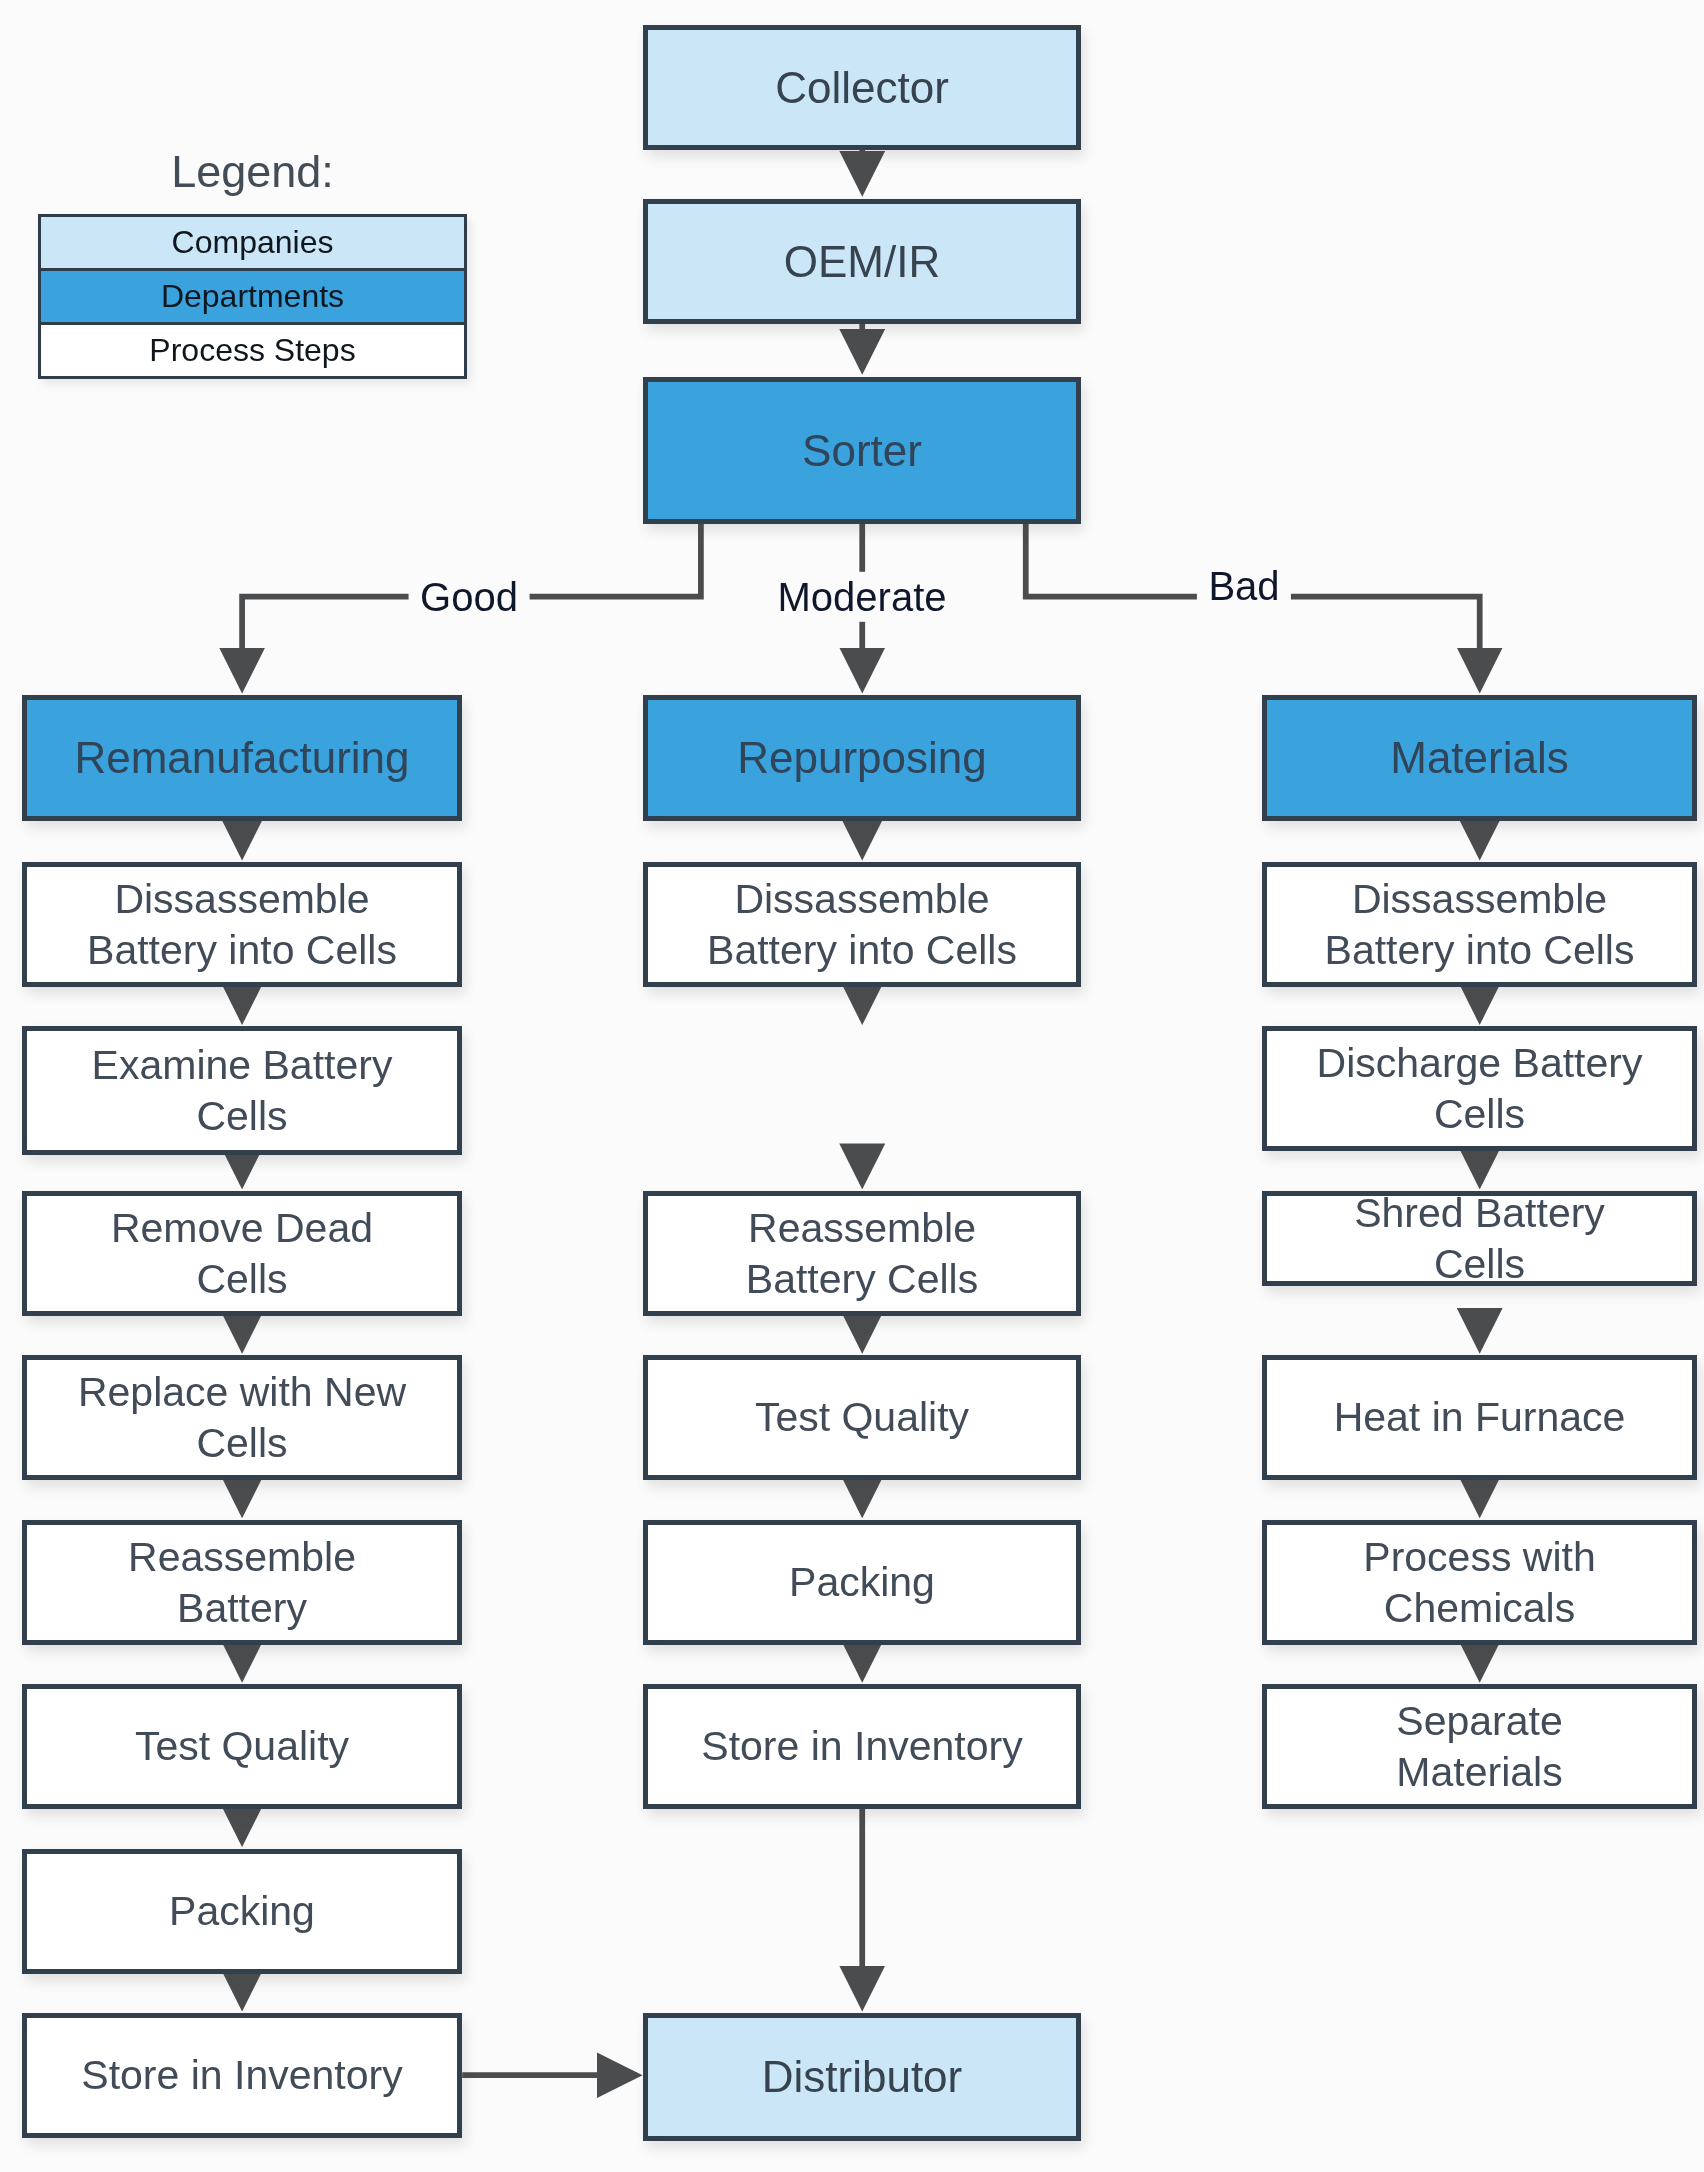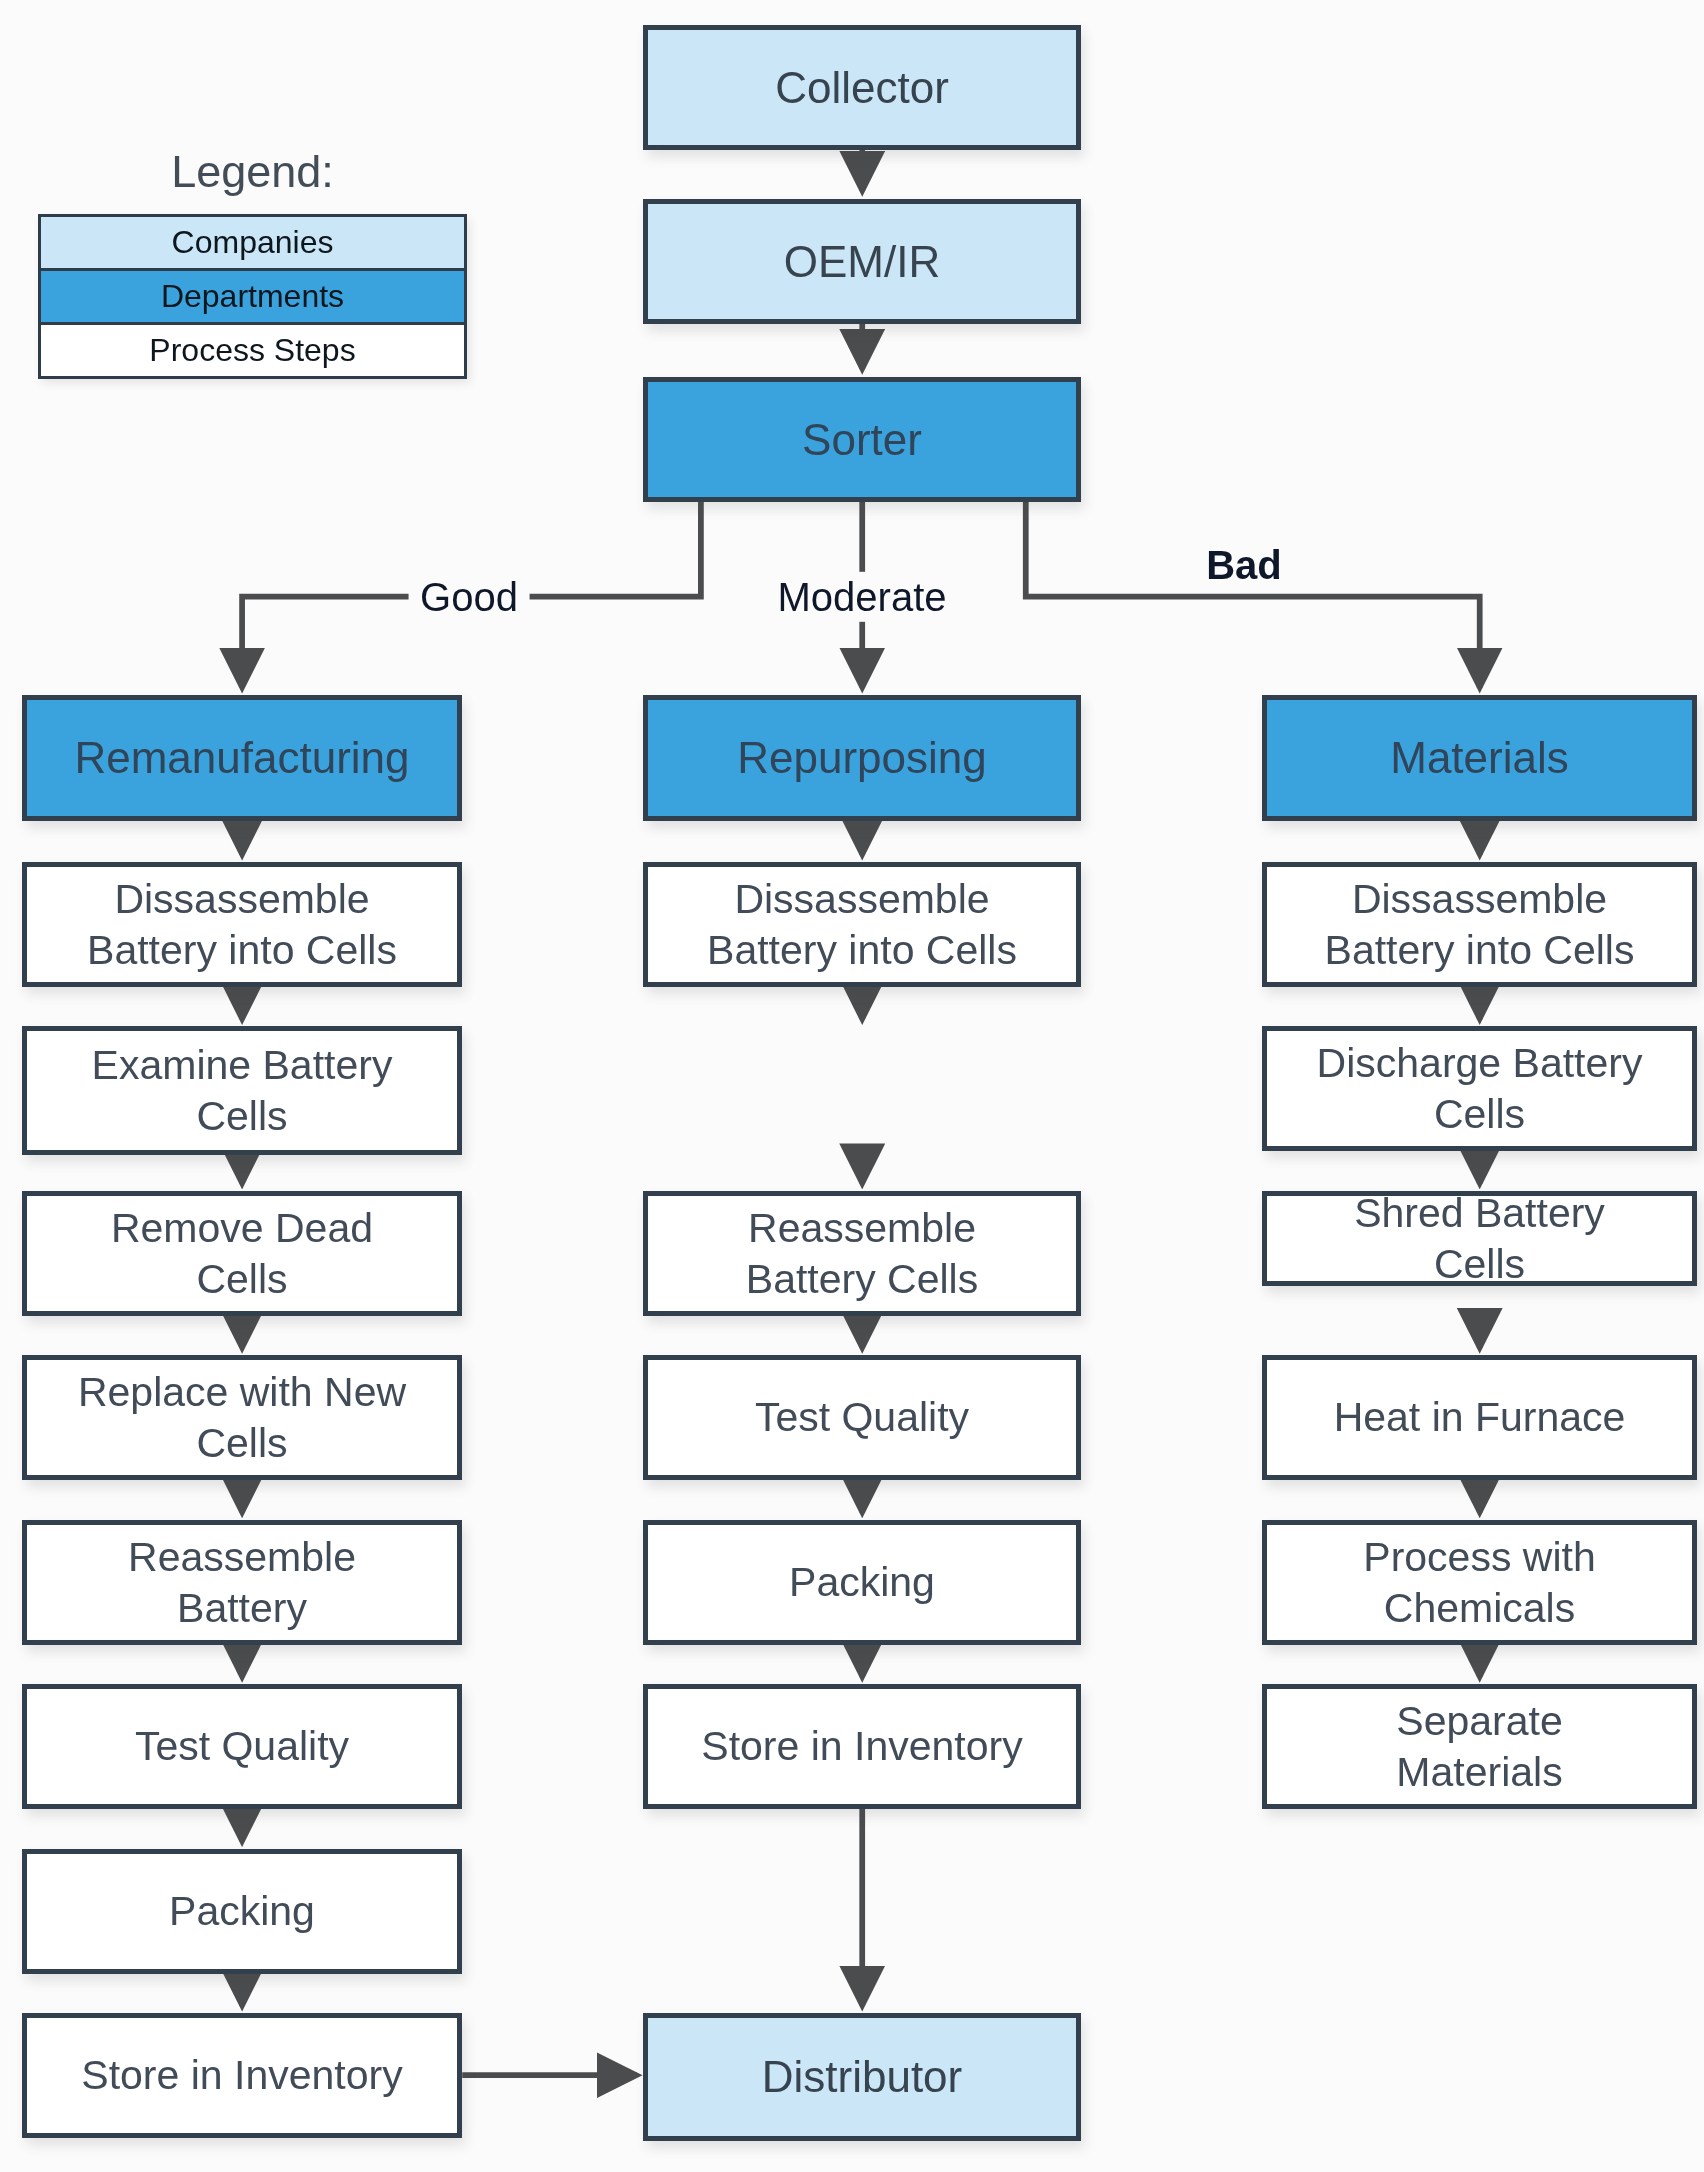--- a/index.html
+++ b/index.html
@@ -139,27 +139,27 @@
       <span>Process Steps</span>
     </div>
   </div>
 
   <div class="node company" style="left:643px;top:25px;width:438px;height:125px;">
     <span class="inner">Collector</span>
   </div>
   <div class="node company" style="left:643px;top:199px;width:438px;height:125px;">
     <span class="inner">OEM/IR</span>
   </div>
-  <div class="node department" style="left:643px;top:377px;width:438px;height:125px;">
+  <div class="node department" style="left:643px;top:377px;width:438px;height:147px;">
     <span class="inner">Sorter</span>
   </div>
 
   <div class="branch-label" style="left:469px;top:597px;">Good</div>
   <div class="branch-label" style="left:862px;top:597px;">Moderate</div>
-  <div class="branch-label" style="left:1244px;top:565px;font-weight:bold;">Bad</div>
+  <div class="branch-label" style="left:1244px;top:586px;">Bad</div>
 
   <div class="node department" style="left:22px;top:695px;width:440px;height:126px;">
     <span class="inner">Remanufacturing</span>
   </div>
   <div class="node department" style="left:643px;top:695px;width:438px;height:126px;">
     <span class="inner">Repurposing</span>
   </div>
   <div class="node department" style="left:1262px;top:695px;width:435px;height:126px;">
     <span class="inner">Materials</span>
   </div>

